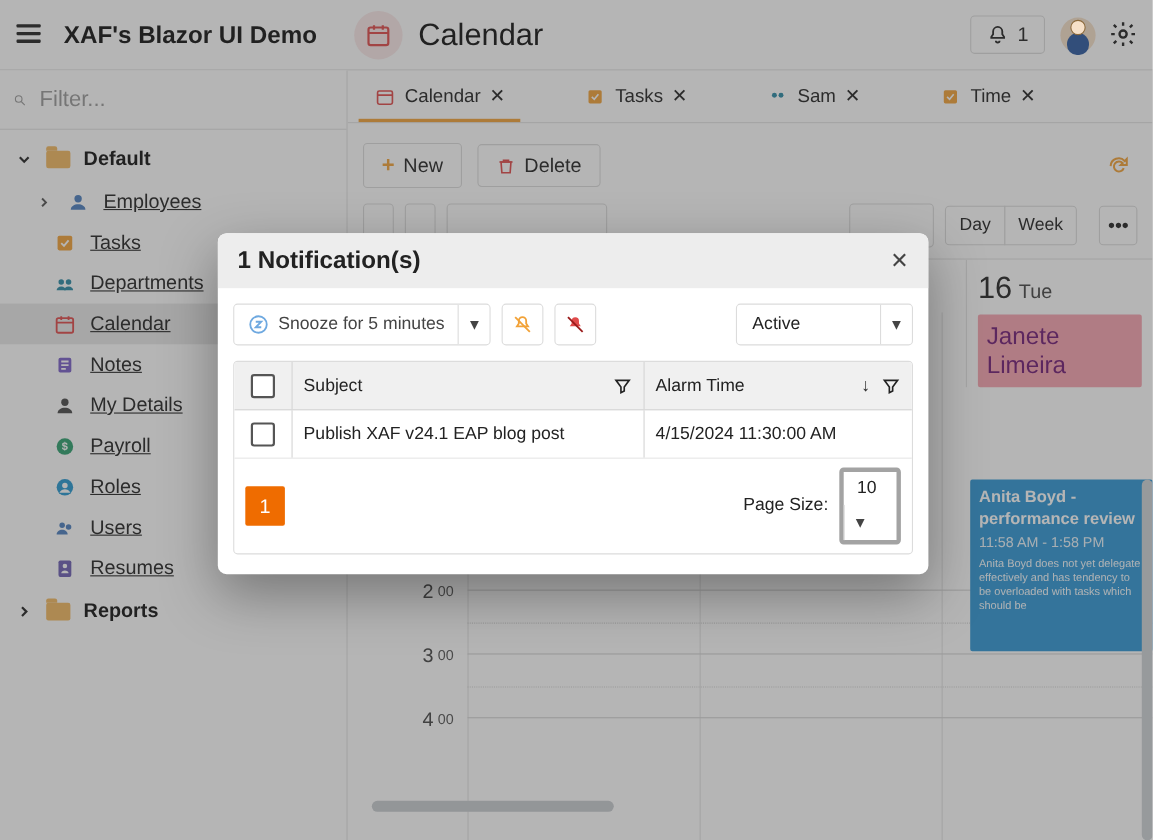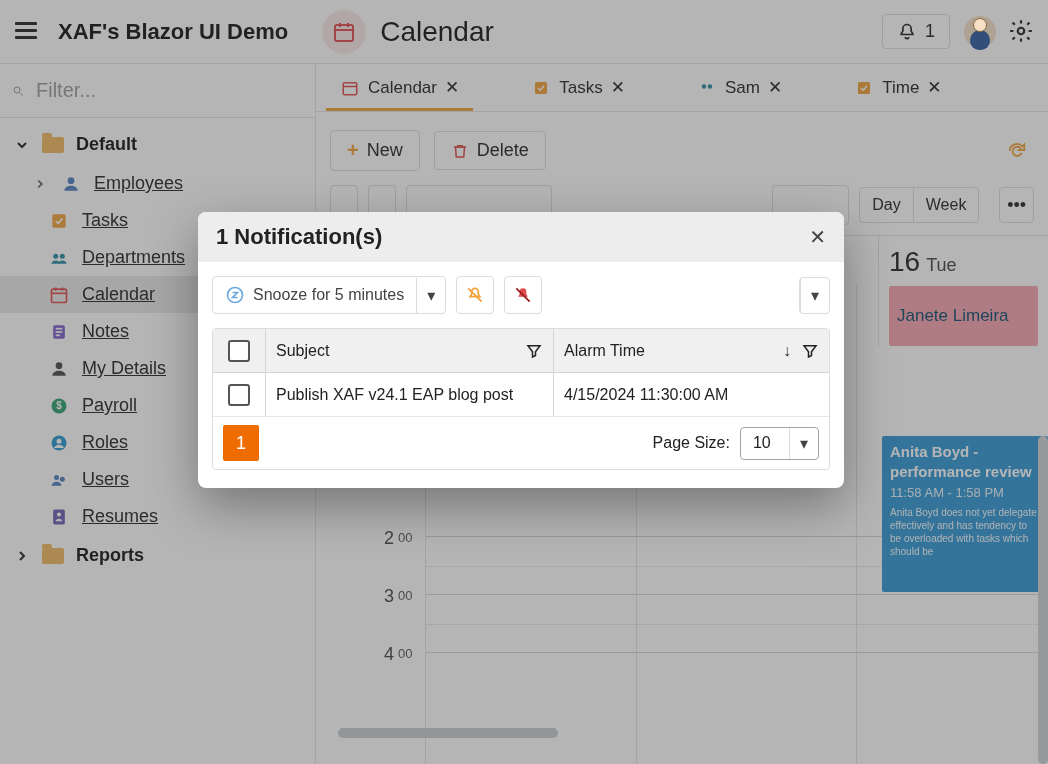--- a/index.html
+++ b/index.html
@@ -114,21 +114,21 @@
   .dots { border:1px solid #dcdcdc; background:#fff; width:40px; height:36px; display:flex;align-items:center;justify-content:center; border-radius:4px; margin-left:10px; font-size:18px;}
 
   .cal-area { flex:1; position:relative; border-top:1px solid #e4e4e4; overflow:hidden; }
   .day-header {
     position:absolute; right:0; top:0; width:170px; padding:10px 10px 0 10px;
     border-left:1px solid #e4e4e4;
   }
   .day-hdr-line { display:flex; align-items:baseline; gap:6px; }
   .day-num { font-size:28px; font-weight:300; color:#222; }
   .day-dow { font-size:18px; color:#444; }
-  .pink-event { background:#f7a4b1; color:#0c4a6e; padding:20px 8px; border-radius:2px; margin-top:8px; font-size:17px;}
+  .pink-event { background:#f7a4b1; color:#701a75; padding:7px 8px; border-radius:2px; margin-top:8px; font-size:22px;}
   .time-axis { position:absolute; left:0; width:72px; text-align:right; color:#444; font-size:18px; }
   .time-hour { position:absolute; left:0; width:60px; text-align:right; }
   .time-min { position:absolute; left:64px; font-size:13px; color:#555; top:2px;}
   .hline { position:absolute; left:109px; right:0; height:0; border-top:1px solid #d4d4d4; }
   .hline.dotted { border-top-style:dotted; }
   .vline { position:absolute; top:48px; bottom:0; width:0; border-left:1px solid #e4e4e4; }
   .anita {
     position:absolute; right:0; width:166px; top:200px; height:156px;
     background:#2f97d6; color:#fff; padding:6px 8px; font-size:15px; line-height:1.3; border-radius:2px;
     overflow:hidden;
@@ -168,27 +168,27 @@
 
   .grid {
     border:1px solid #dcdcdc; border-radius:4px; overflow:hidden; font-size:16px;
   }
   .grow { display:flex; align-items:center; }
   .gh { background:#f0f0f0; border-bottom:1px solid #d5d5d5; height:44px; }
   .gr { border-bottom:1px solid #e6e6e6; height:44px;justify-content:space-between; }
   .c-chk { width:52px; display:flex; justify-content:center;}
   .chkbox { width:22px; height:22px; border:2px solid #555; border-radius:3px; background:#fff; }
   .c-subj { flex:1; padding:0 10px; border-left:1px solid #d5d5d5; display:flex; align-items:center; gap:8px; height:100%; }
-  .c-alarm { width:276px; padding:0 10px; border-left:1px solid #d5d5d5; display:flex; align-items:center; gap:8px; height:100%; }
+  .c-alarm { width:244px; padding:0 10px; border-left:1px solid #d5d5d5; display:flex; align-items:center; gap:8px; height:100%; }
   .filter-ico { margin-left:auto; color:#333; }
   .sort-ico { margin-left:auto; display:flex; gap:10px; color:#333;}
   .grid-foot { display:flex; align-items:center; padding:8px 10px; gap:10px;}
   .pagepill { width:36px; height:36px; background:#ef6c00; color:#fff; display:flex;align-items:center;justify-content:center; font-size:18px; border-radius:2px;}
   .foot-spacer{flex:1;}
-  .pgsz-input { display:flex; border:1px solid #a3a3a3; border-radius:4px; }
+  .pgsz-input { display:flex; border:4px solid #a3a3a3; border-radius:4px;flex-direction:column; }
   .pgsz-input .v { padding:6px 12px; width:48px; }
   .pgsz-input .ar { border-left:1px solid #dcdcdc; padding:6px 10px; color:#444; }
 
   .bottom-scroll { position:absolute; left:338px; bottom:26px; width:220px; height:10px; background:#c9cdd1; border-radius:5px;}
 
   svg { display:block; }
 </style>
 </head>
 <body>
 
@@ -510,20 +510,21 @@
             <line x1="4" y1="4" x2="20" y2="20" stroke="currentColor" stroke-width="2"></line>
           </svg>
       </div>
       <div class="iconbtn">
         <svg width="20" height="20" viewBox="0 0 24 24" class="bell-red">
             <path d="M12 4a4 4 0 0 0-4 4v3l-2 3h12l-2-3V8a4 4 0 0 0-4-4Z" fill="currentColor"></path>
             <line x1="4" y1="4" x2="20" y2="20" stroke="#9a1b1b" stroke-width="2"></line>
           </svg>
       </div>
       <div class="state-dd">
+        <div class="v">Active</div>
         <div class="ar">▾</div>
       </div>
     </div>
 
     <div class="grid">
       <div class="grow gh">
         <div class="c-chk">
             <div class="chkbox"></div>
           </div>
         <div class="c-subj">

